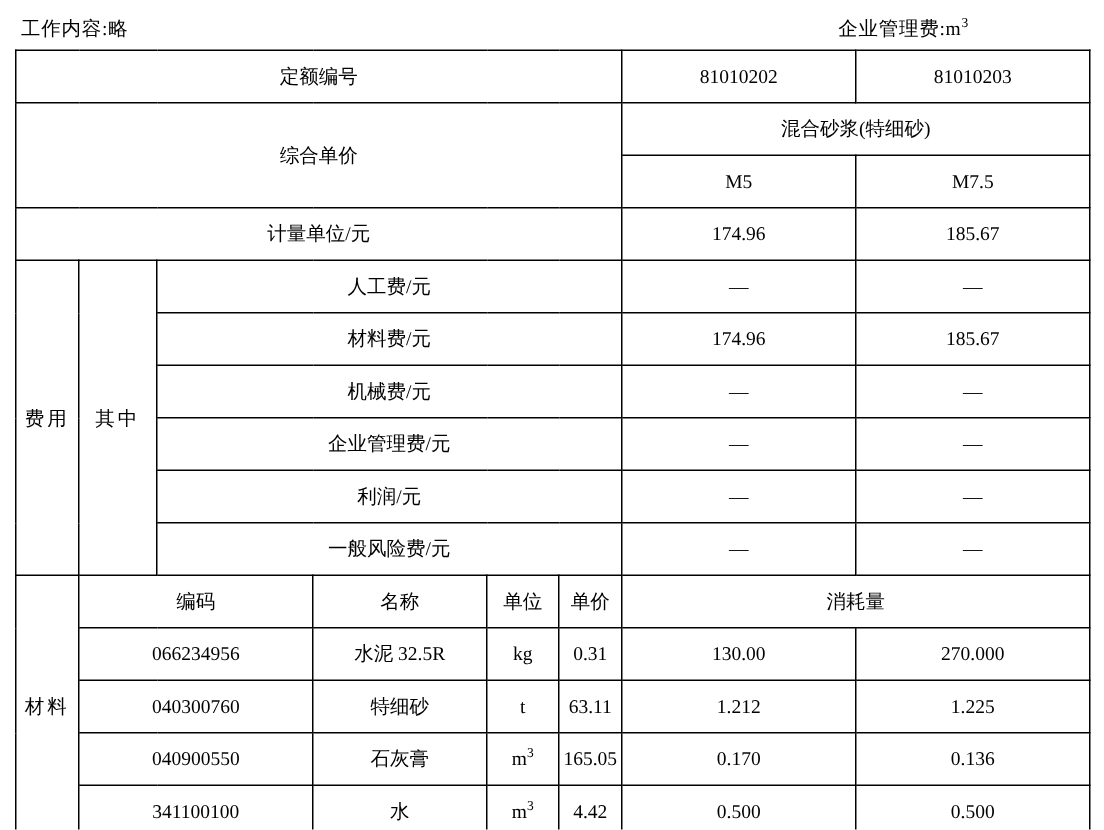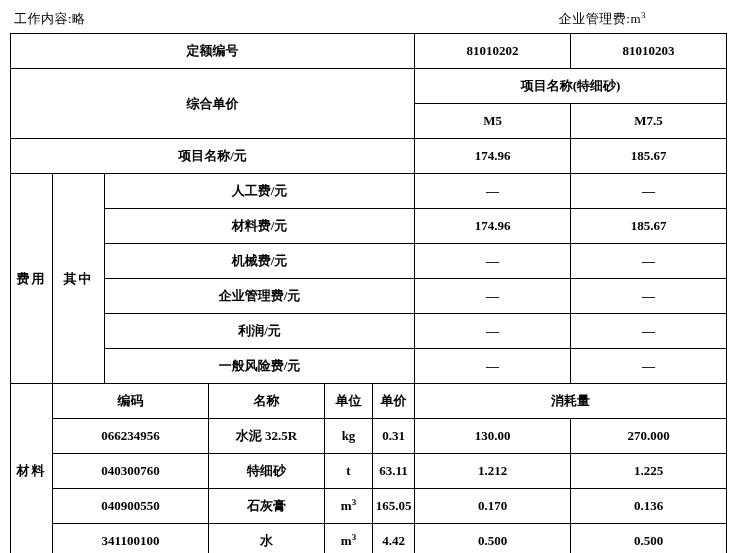--- a/index.html
+++ b/index.html
@@ -45,21 +45,20 @@
     table-layout: fixed;
   }
   table.quota td {
     border: 1px solid #000000;
     text-align: center;
     vertical-align: middle;
     font-size: 13px;
     padding: 0;
     height: 34px;
     line-height: 1.2;
-    font-weight: bold;
   }
   .h34 { height: 34px; }
   .vert {
     font-size: 13px;
     letter-spacing: 2px;
   }
   .dash {
     font-size: 13px;
   }
 </style>
@@ -87,29 +86,29 @@
 
     <tbody>
         <tr>
       <td colspan="6" class="h34">定额编号</td>
       <td class="h34">81010202</td>
       <td class="h34">81010203</td>
     </tr>
 
     <tr>
       <td colspan="6" rowspan="2" class="h34">综合单价</td>
-      <td colspan="2" class="h34">项目名称(特细砂)</td>
+      <td colspan="2" class="h34">混合砂浆(特细砂)</td>
     </tr>
     <tr>
       <td class="h34">M5</td>
       <td class="h34">M7.5</td>
     </tr>
 
     <tr>
-      <td colspan="6" class="h34">项目名称/元</td>
+      <td colspan="6" class="h34">计量单位/元</td>
       <td class="h34">174.96</td>
       <td class="h34">185.67</td>
     </tr>
 
     <tr>
       <td rowspan="6" class="vert">费用</td>
       <td rowspan="6" class="vert">其中</td>
       <td colspan="4" class="h34">人工费/元</td>
       <td class="dash">—</td>
       <td class="dash">—</td>

